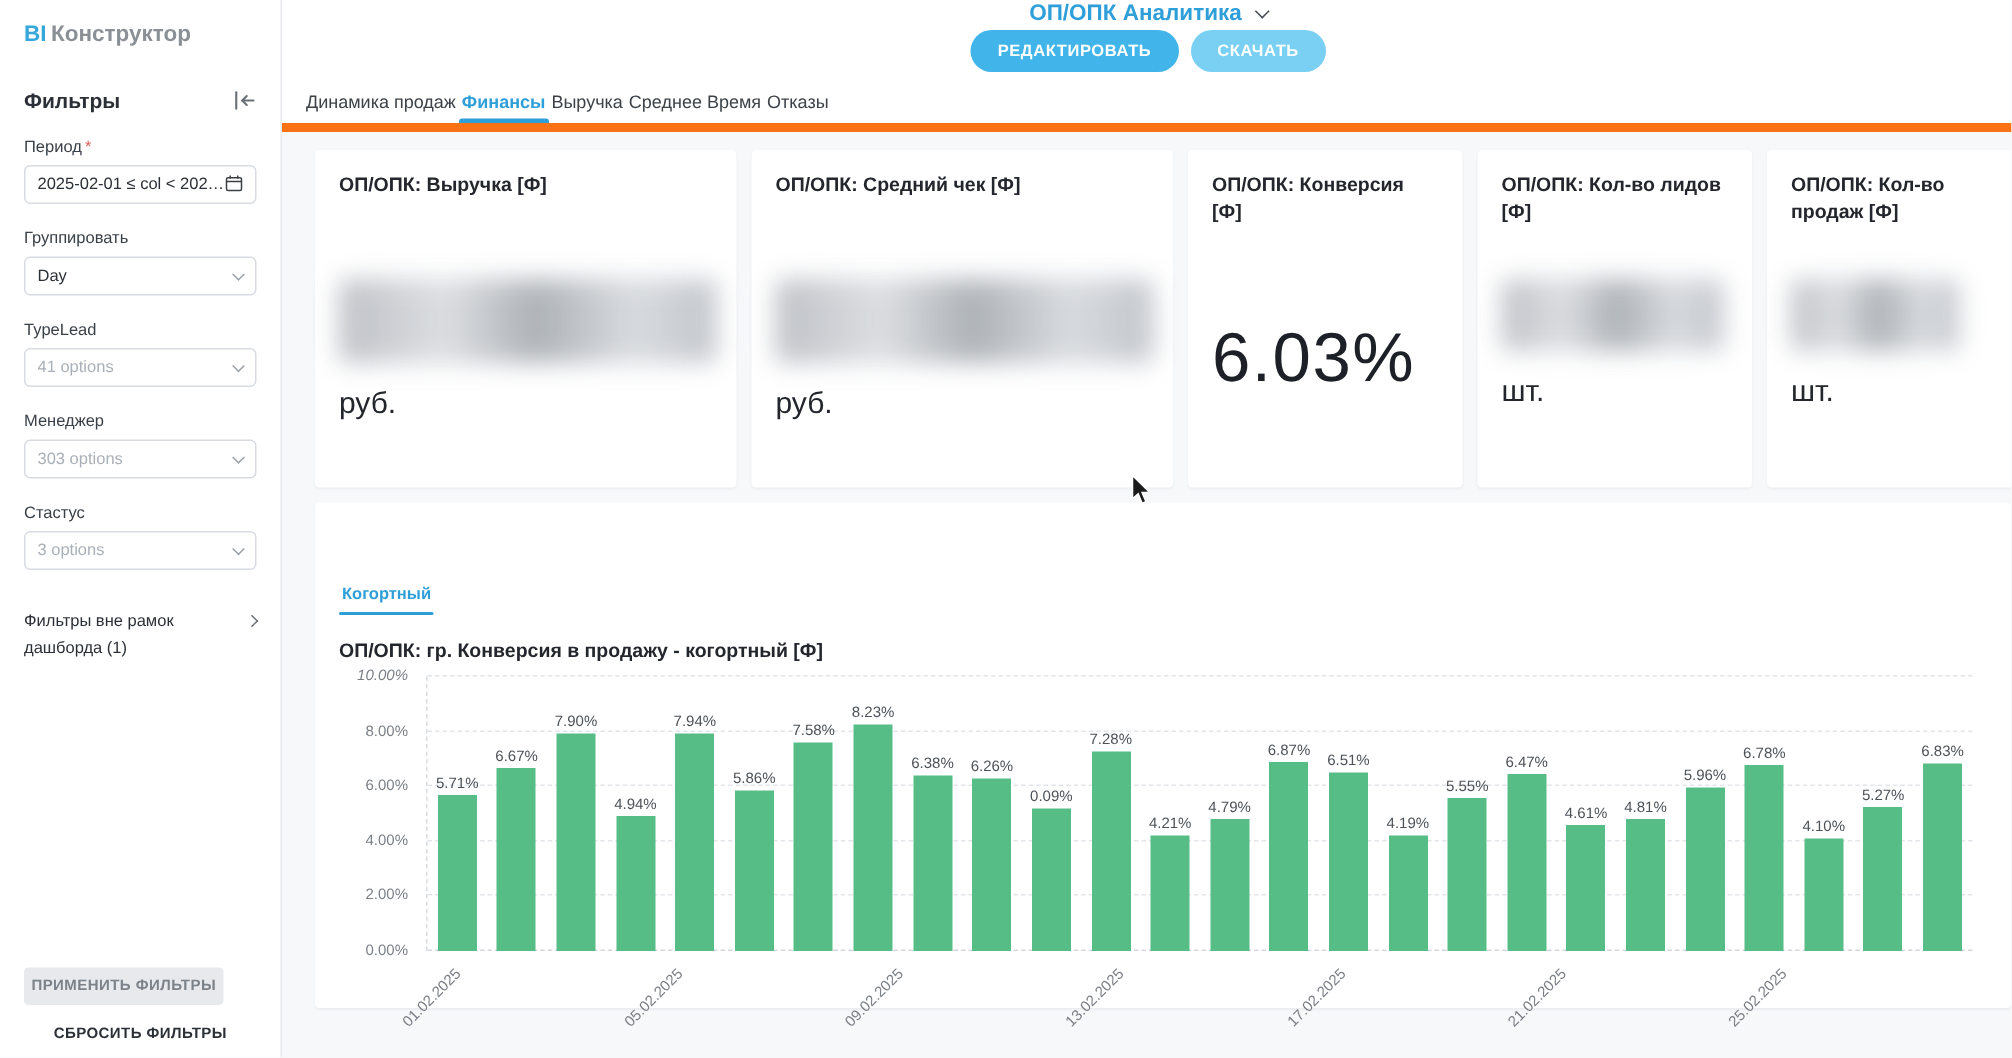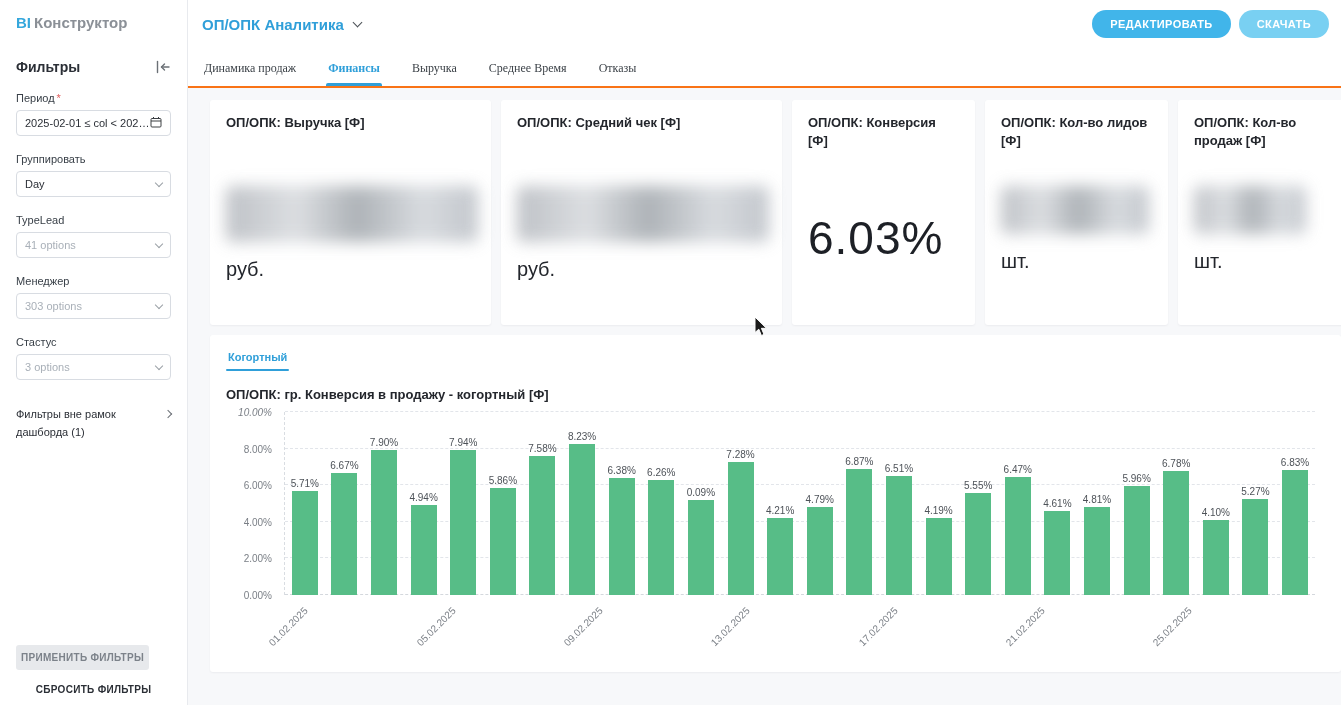--- a/index.html
+++ b/index.html
@@ -24,29 +24,29 @@
   .chev-right { width:6px; height:6px; border-top:1.5px solid #6b7076; border-right:1.5px solid #6b7076; transform:rotate(45deg); flex:none; }
   .outer-filters { margin-top:26px; display:flex; justify-content:space-between; align-items:flex-start; font-size:11px; color:#2b2f36; cursor:pointer; line-height:1.6; }
   .outer-filters span { max-width:132px; }
   .outer-filters .chev-right { margin-top:5px; }
   .sidebar-bottom { position:absolute; left:16px; right:16px; bottom:8px; text-align:center; }
   .apply-btn { width:133px; display:block; background:#e7e9ec; color:#7c828a; border:none; border-radius:3px; font-size:10px; font-weight:700; letter-spacing:.3px; padding:7px 0; cursor:pointer; font-family:inherit; }
   .reset-btn { margin-top:14px; background:none; border:none; font-size:10px; font-weight:700; letter-spacing:.3px; color:#2b2f36; cursor:pointer; font-family:inherit; }
 
   
   main { flex:1; min-width:0; display:flex; flex-direction:column; overflow:hidden; }
-  .topbar { background:#fff; height:48px; display:flex; align-items:center; justify-content:space-between; padding:0 12px 0 14px; }
+  .topbar { background:#fff; height:48px; display:flex; align-items:center; justify-content:space-between; padding:0 12px 0 14px;flex-direction:column; }
   .dash-title { display:flex; align-items:center; gap:10px; color:#2f9fd9; font-size:15px; font-weight:600; cursor:pointer; }
   .dash-title .chev { border-color:#4b5056; width:7px; height:7px; }
   .topbar-actions { display:flex; gap:8px; }
   .pill-btn { color:#fff; border:none; border-radius:15px; font-size:11px; font-weight:700; letter-spacing:.4px; padding:8px 18px; cursor:pointer; font-family:inherit; }
   .btn-edit { background:#41b5ea; }
   .btn-download { background:#79d0f2; }
 
-  .tabs { background:#fff; height:40px; display:flex; gap:28px; padding:0 14px; border-bottom:2px solid #f97316;font-family:Liberation Serif, serif; }
+  .tabs { background:#fff; height:40px; display:flex; padding:0 14px; border-bottom:6px solid #f97316; }
   .tab { font-size:12px; color:#3c4248; padding:13px 2px 0; position:relative; cursor:pointer; white-space:nowrap; }
   .tab.active { color:#2f9fd9; font-weight:600; }
   .tab.active::after { content:""; position:absolute; left:0; right:0; bottom:0; height:3px; background:#2f9fd9; border-radius:2px 2px 0 0; }
 
   
   .content { flex:1; padding:12px 0 0 22px; overflow:hidden; }
   .kpi-row { display:flex; gap:10px; }
   .kpi-card { background:#fff; border-radius:3px; height:225px; padding:14px 16px; position:relative; flex:none; box-shadow:0 1px 2px rgba(20,24,31,.05); }
   .kpi-card.w-lg { width:281px; }
   .kpi-card.w-md { width:183px; }
@@ -54,21 +54,21 @@
   .kpi-body { position:absolute; left:16px; right:16px; top:86px; }
   .kpi-value-big { font-size:46px; color:#1d2026; letter-spacing:1px; margin-top:25px; }
   .redacted { background:linear-gradient(90deg,#aeb2b8,#d4d7db 28%,#9aa0a6 52%,#cfd3d8 78%,#b3b8bf); filter:blur(8px); border-radius:6px; opacity:.8; }
   .redacted.lg { width:252px; height:56px; }
   .redacted.md { width:148px; height:48px; }
   .kpi-card:last-child .redacted.md { width:112px; }
   .kpi-unit { font-size:20px; color:#23262c; margin-top:16px; }
 
   
   .chart-card { background:#fff; border-radius:3px; margin-top:10px; width:1131px; height:337px; padding:12px 16px 14px; box-shadow:0 1px 2px rgba(20,24,31,.05); }
-  .chart-tabs { height:28px; }
+  .chart-tabs { height:28px;margin-top:39px; }
   .chart-tab { display:inline-block; font-size:11px; color:#2f9fd9; font-weight:600; padding:4px 2px 8px; position:relative; cursor:pointer; }
   .chart-tab::after { content:""; position:absolute; left:0; right:0; bottom:0; height:2px; background:#2f9fd9; border-radius:2px; }
   .chart-title { font-size:13px; font-weight:700; color:#23262c; margin:12px 0 10px; }
   .chart { display:grid; grid-template-columns:58px 1fr; padding-right:10px; margin-top:6px; }
   .y-axis { position:relative; height:183px; }
   .y-label { position:absolute; right:12px; transform:translateY(50%); font-size:10px; color:#7a7f86; }
   .plot { position:relative; height:183px; border-left:1px dashed #d9dde2; }
   .gridline { position:absolute; left:0; right:0; border-top:1px dashed #e2e5ea; }
   .gridline.base { border-top:1px dashed #d4d8dd; }
   .bars { position:absolute; inset:0; display:flex; align-items:flex-end; }

